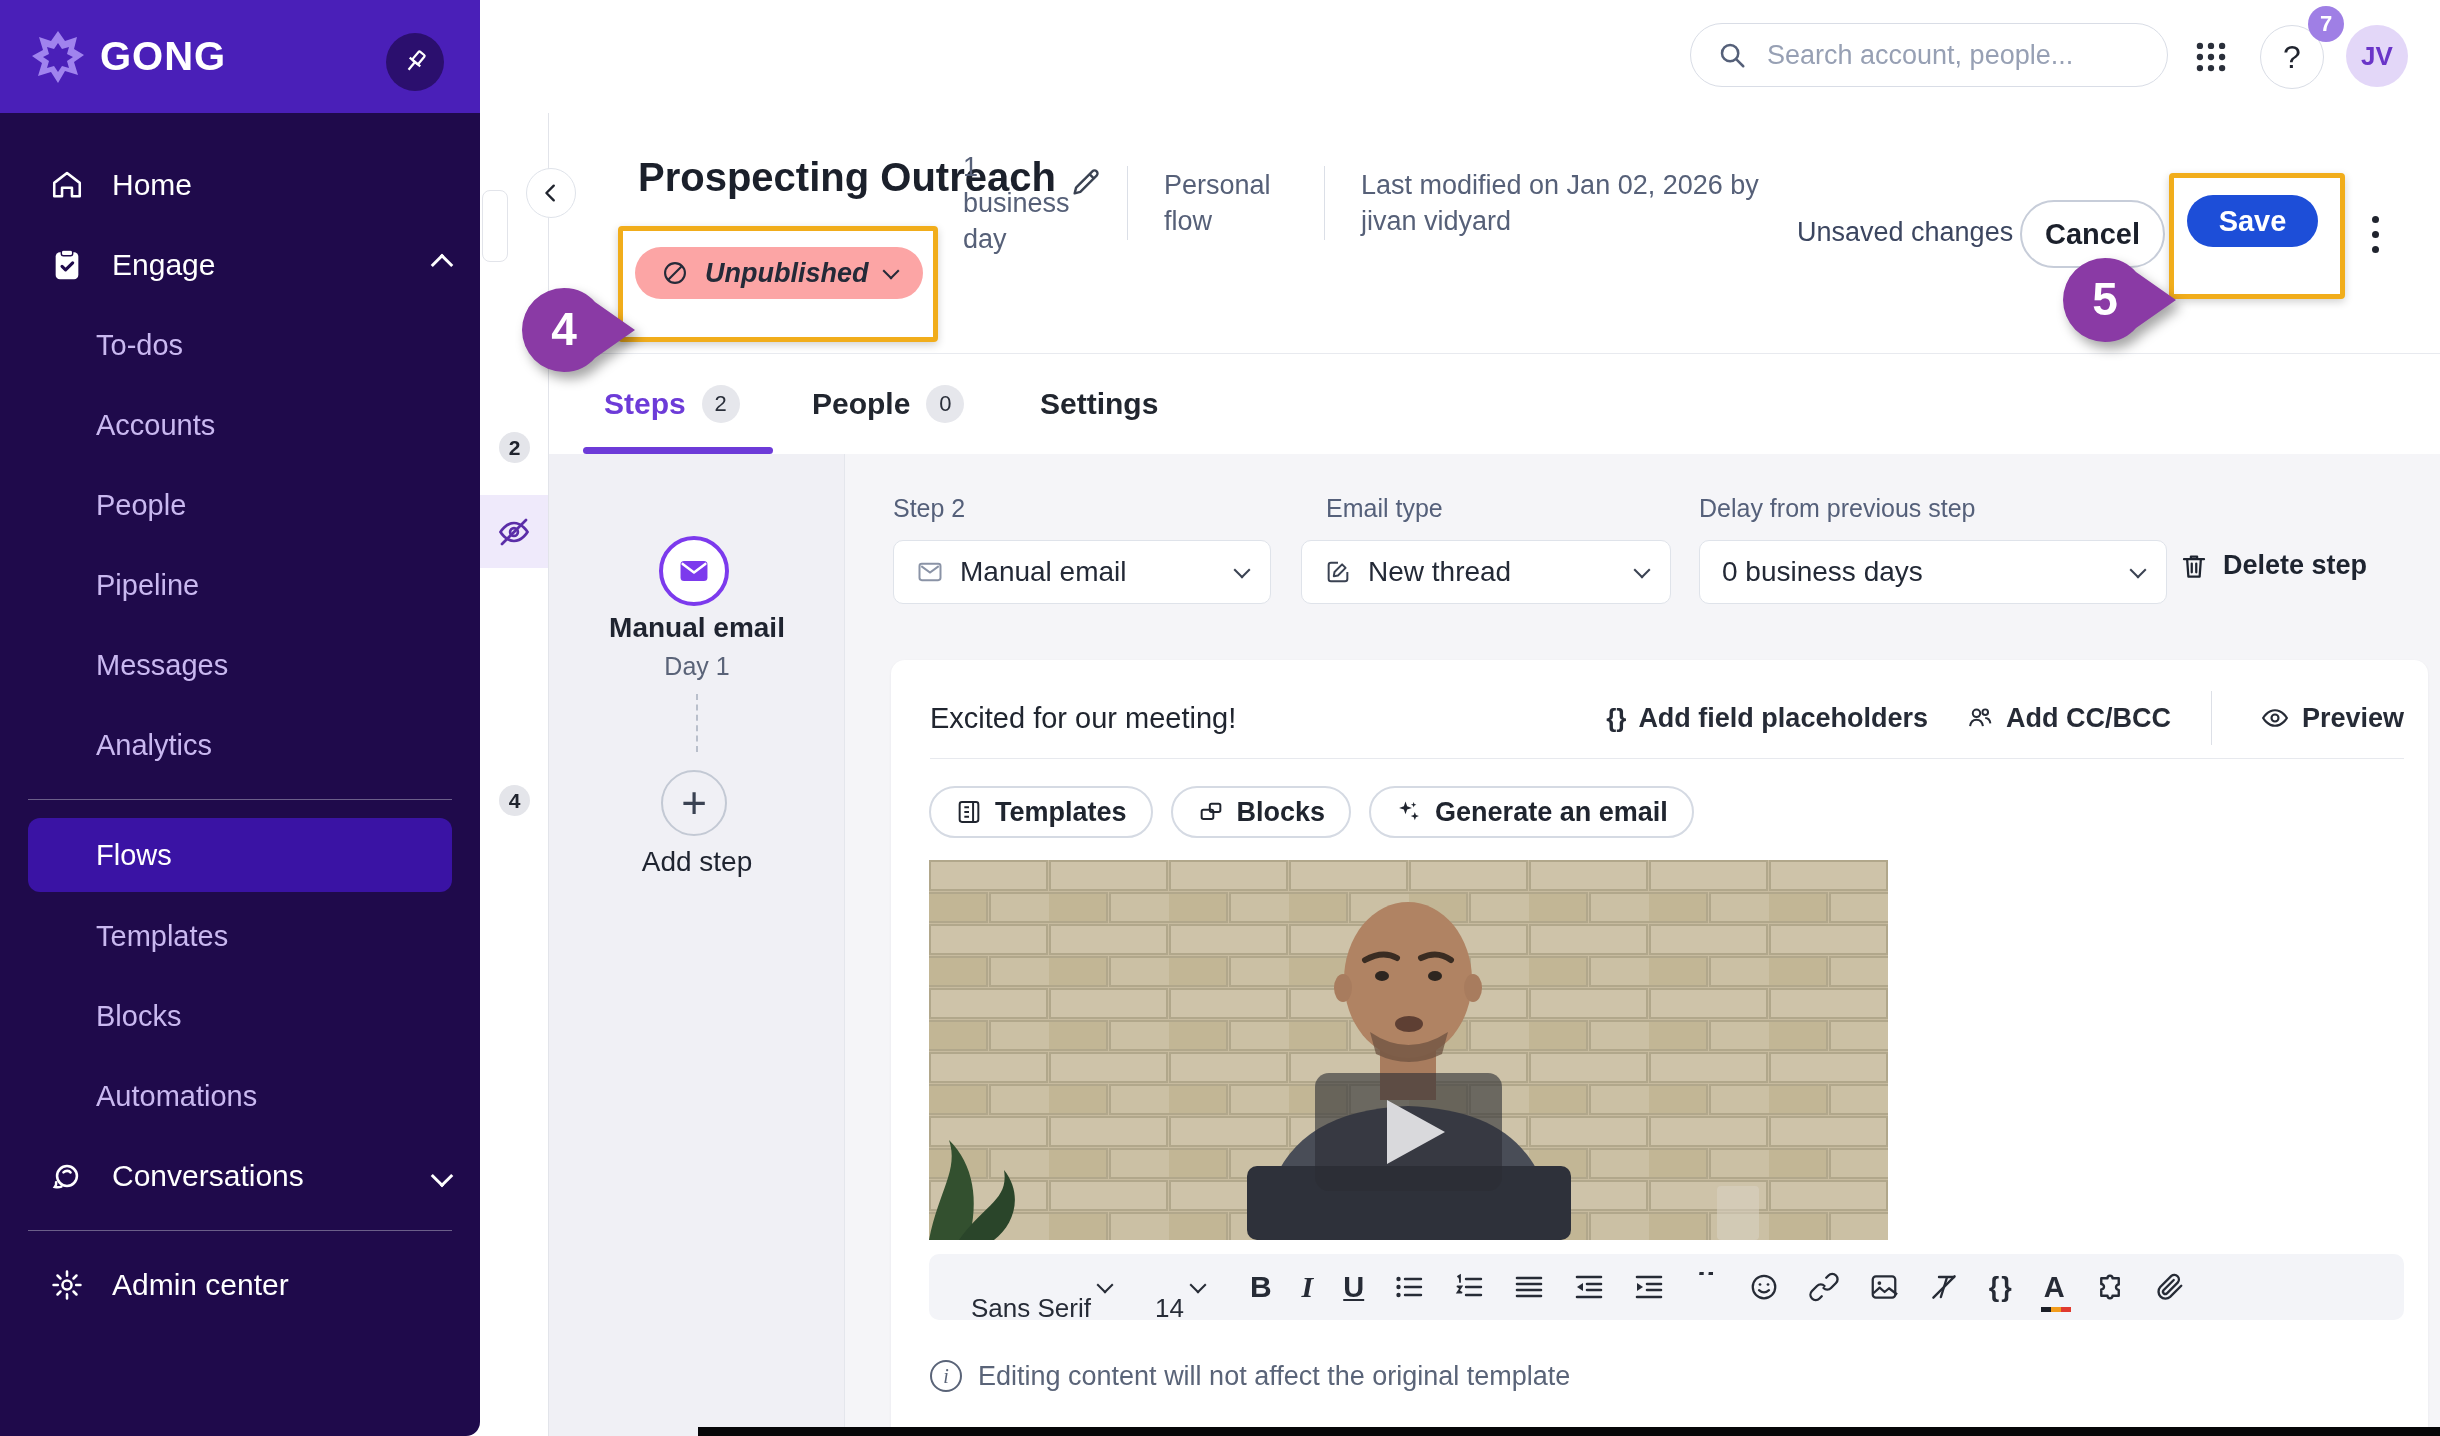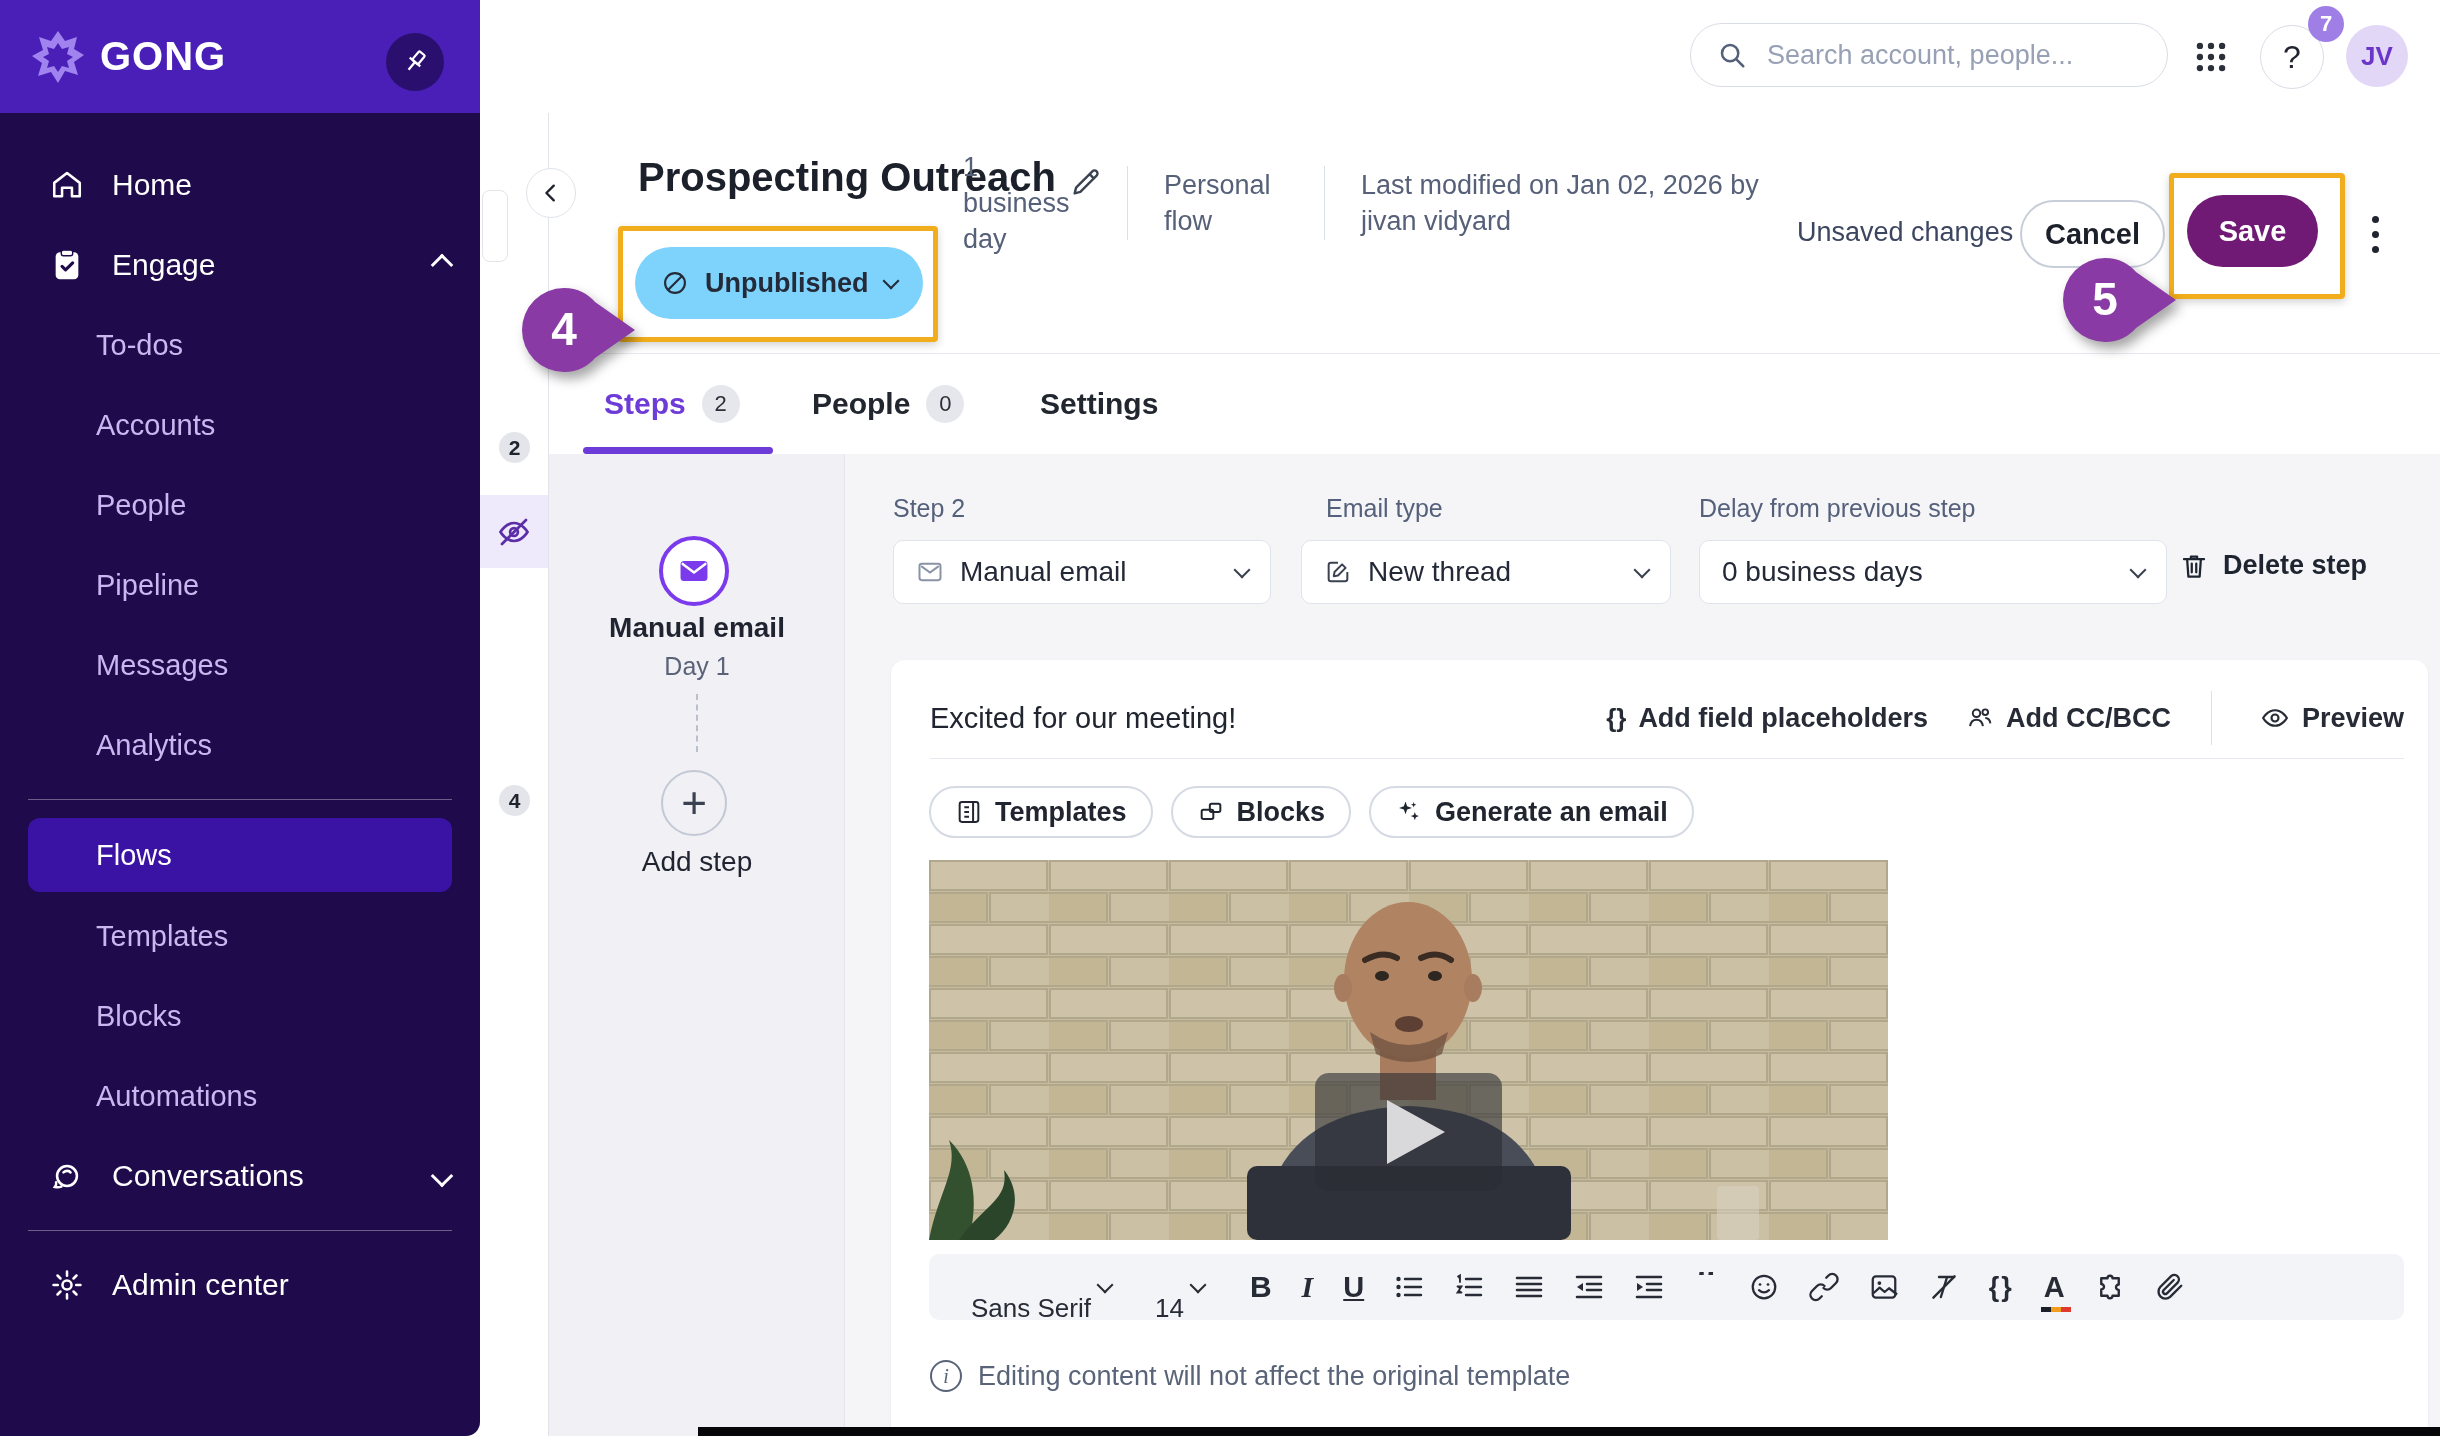--- a/index.html
+++ b/index.html
@@ -40,29 +40,29 @@
   .strip-badge{position:absolute;left:19px;width:31px;height:31px;border-radius:50%;background:#E4E5EA;color:#20242E;font-size:21px;display:flex;align-items:center;justify-content:center;font-weight:600;}
   .strip-hidden{position:absolute;left:0;top:382px;width:68px;height:73px;background:#EFEAFB;display:flex;align-items:center;justify-content:center;cursor:pointer;}
 
   
   .header{position:absolute;left:549px;top:113px;width:1891px;height:241px;background:#fff;border-bottom:1px solid #E8EAEF;box-sizing:border-box;}
   .backbtn{position:absolute;left:526px;top:168px;width:48px;height:48px;border-radius:50%;background:#fff;border:1.5px solid #DFE3EA;display:flex;align-items:center;justify-content:center;cursor:pointer;z-index:5;}
   .page-title{position:absolute;left:89px;top:42px;font-size:40px;font-weight:600;color:#1B202B;}
   .title-edit{position:absolute;left:520px;top:52px;cursor:pointer;}
   .hlbox{position:absolute;border:5px solid #F1AD1B;border-radius:4px;box-shadow:0 3px 8px rgba(0,0,0,.18);}
   .hlbox.status{left:69px;top:113px;width:310px;height:106px;}
-  .status-pill{position:absolute;left:86px;top:134px;height:72px;border-radius:999px;background:#7dd3fc;display:flex;align-items:center;gap:16px;padding:0 26px;cursor:pointer;}
+  .status-pill{position:absolute;left:86px;top:134px;height:52px;border-radius:999px;background:#fca5a5;display:flex;align-items:center;gap:16px;padding:0 26px;cursor:pointer;font-style:italic;}
   .status-pill .lbl{font-size:27px;font-weight:600;color:#242A38;}
   .meta{position:absolute;left:414px;top:36px;display:flex;align-items:center;}
   .meta .item{font-size:27px;color:#566078;line-height:36px;}
   .meta .vdiv{width:1px;height:74px;background:#DBDFE7;margin:0 36px;}
   .unsaved{position:absolute;left:1248px;top:104px;font-size:27px;color:#3C4660;}
   .btn-cancel{position:absolute;left:1471px;top:87px;width:145px;height:68px;border-radius:999px;background:#fff;border:2px solid #C7CDD9;display:flex;align-items:center;justify-content:center;font-size:29px;font-weight:600;color:#1B202B;cursor:pointer;box-sizing:border-box;}
   .hlbox.save{left:1620px;top:60px;width:166px;height:116px;background:#fff;}
-  .btn-save{position:absolute;left:1638px;top:82px;width:131px;height:72px;border-radius:999px;background:#701a75;color:#fff;font-size:29px;font-weight:600;display:flex;align-items:center;justify-content:center;cursor:pointer;}
+  .btn-save{position:absolute;left:1638px;top:82px;width:131px;height:52px;border-radius:999px;background:#1d4ed8;color:#fff;font-size:29px;font-weight:600;display:flex;align-items:center;justify-content:center;cursor:pointer;}
   .kebab{position:absolute;left:1806px;top:96px;width:40px;height:50px;display:flex;flex-direction:column;align-items:center;justify-content:center;gap:8px;cursor:pointer;}
   .kebab i{width:7px;height:7px;border-radius:50%;background:#20242E;}
 
   
   .ann{position:absolute;width:122px;height:90px;z-index:40;}
   .ann svg{filter:drop-shadow(5px 7px 6px rgba(0,0,0,.35));}
   .ann .num{position:absolute;left:14px;top:14px;width:58px;height:58px;display:flex;align-items:center;justify-content:center;color:#fff;font-size:46px;font-weight:700;}
 
   
   .tabsrow{position:absolute;left:549px;top:354px;width:1891px;height:100px;background:#fff;}

